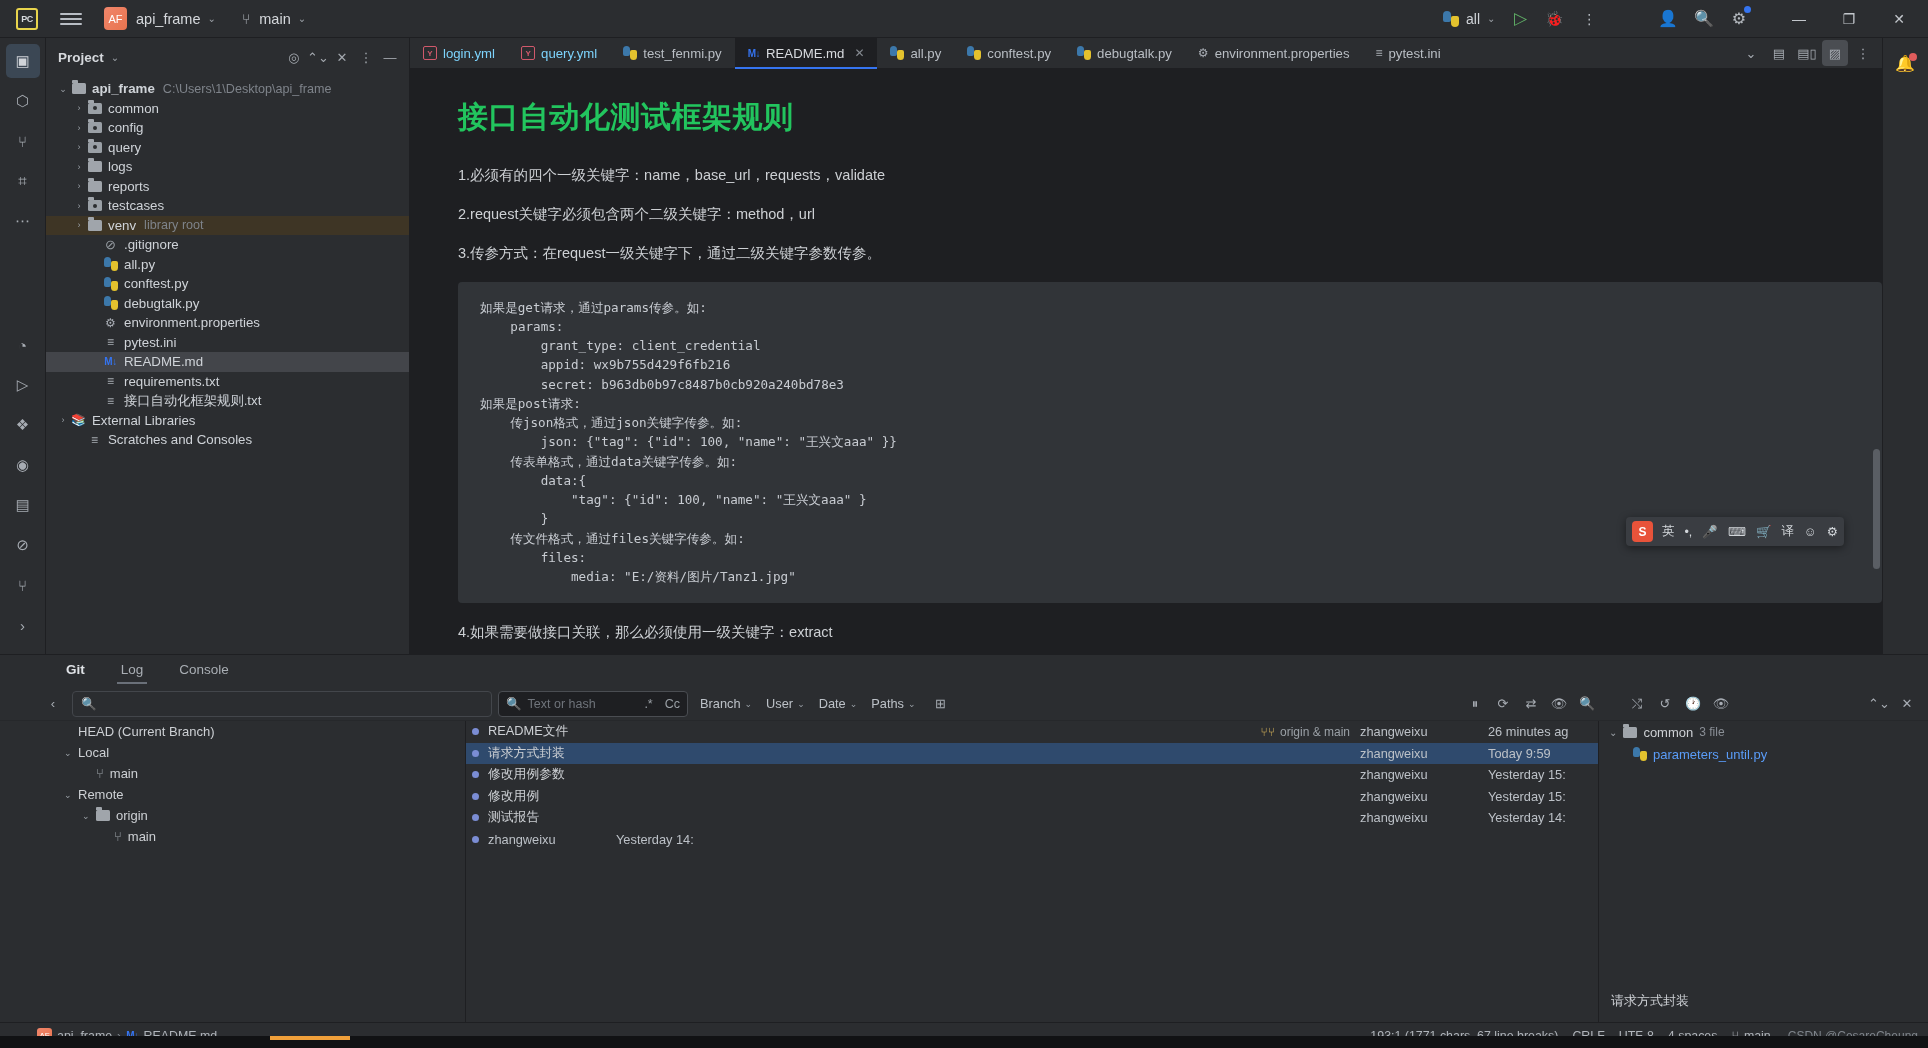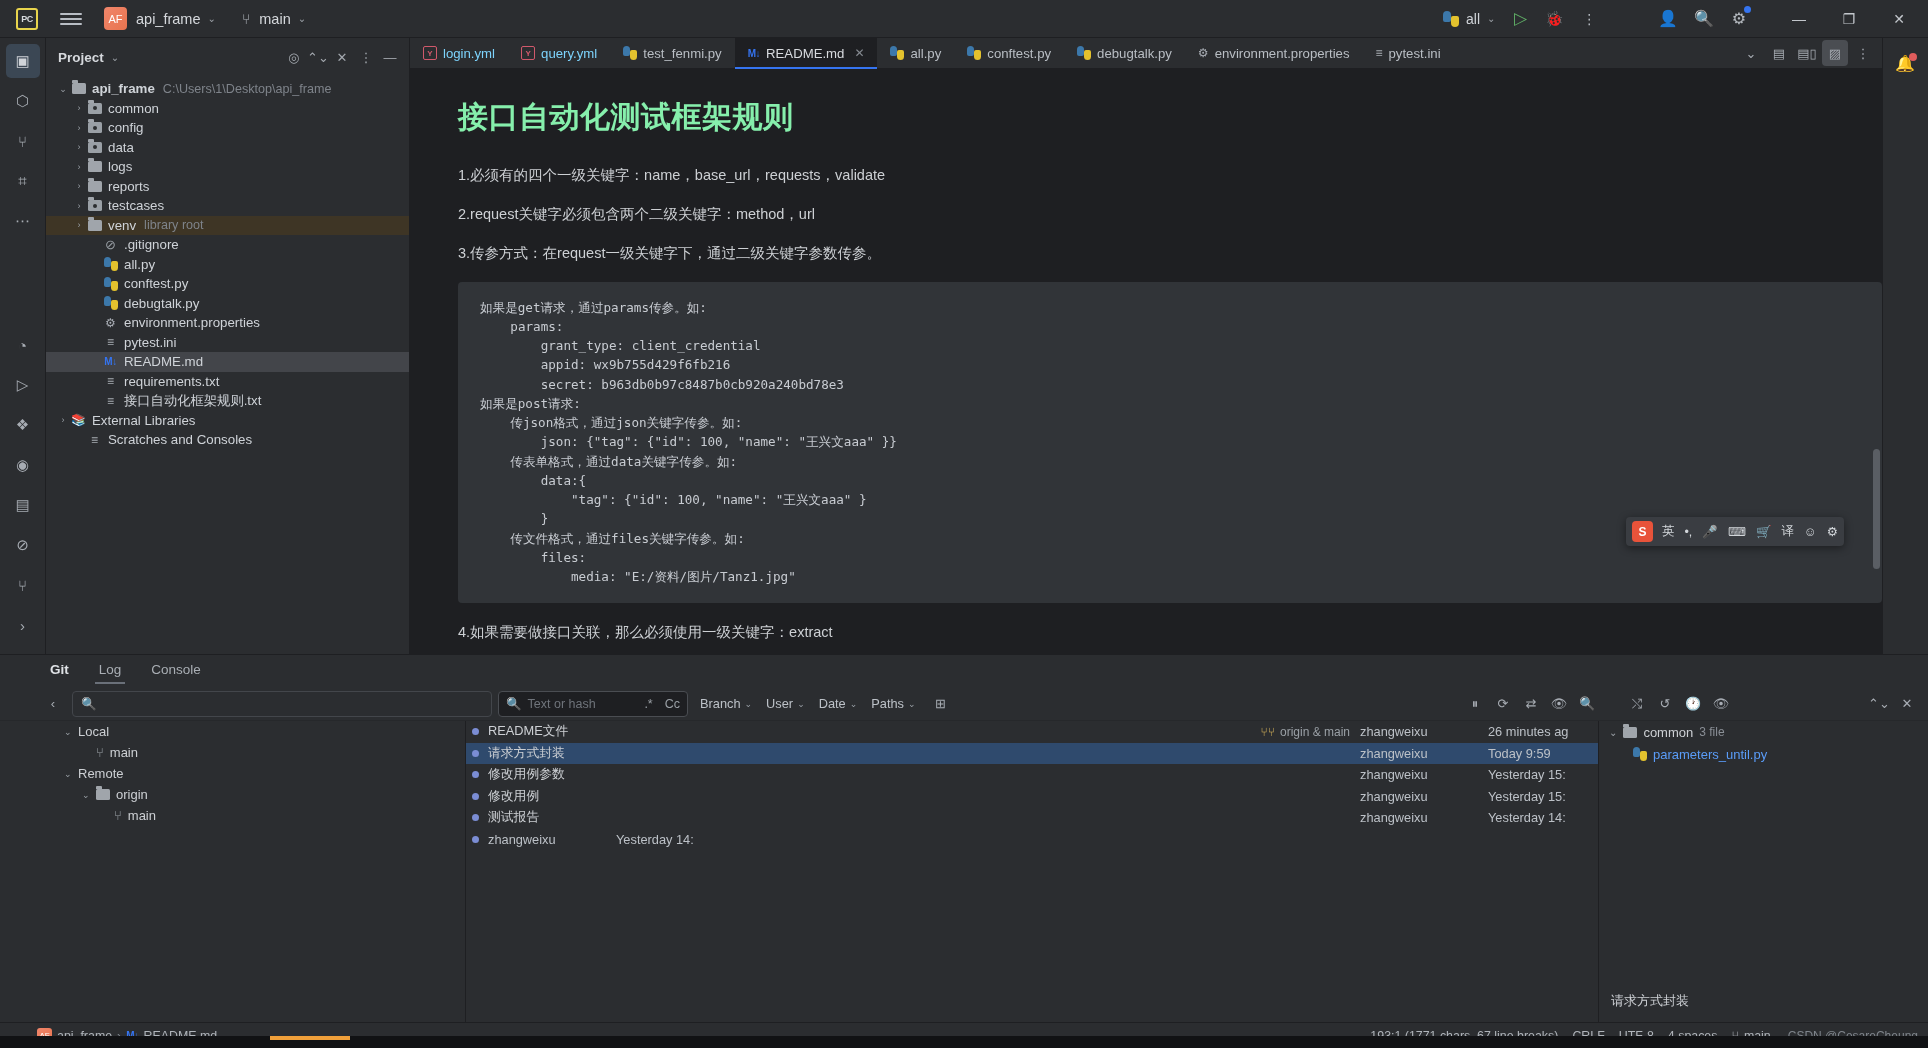--- a/index.html
+++ b/index.html
@@ -123,21 +123,21 @@
   }
   .tab-name.link { color: #7dd3fc; }
   .tab-close { margin-left: 4px; color:#868b92; font-size:12px; }
   .tabbar-right { margin-left:auto; display:flex; align-items:center; padding-right:6px; gap:2px;}
   .tbr-btn{width:26px;height:26px;display:flex;align-items:center;justify-content:center;color:#a7acb3;font-size:13px;border-radius:4px;cursor:pointer;}
   .tbr-btn.on{background:#4a4d52;}
 
   .editor-scroll { flex: 1 1 auto; position: relative; overflow: hidden; background: #1e1f22; }
   .md-view { padding: 28px 0 0 0; }
   .md-inner { padding: 0 60px 0 48px; max-width: 1100px; }
-  h1.md-h1 { font-size: 30px; color: #86efac; font-weight: bold; margin-bottom: 26px; letter-spacing: 0.5px;}
+  h1.md-h1 { font-size: 30px; color: #22c55e; font-weight: bold; margin-bottom: 26px; letter-spacing: 0.5px;}
   p.md-p { font-size: 14.5px; color: #cdd0d4; margin: 16px 0; line-height: 1.6; }
   pre.md-code {
     background: #313438; border-radius: 4px; padding: 16px 22px;
     font-family: "DejaVu Sans Mono", "Liberation Mono", monospace;
     font-size: 12.6px; line-height: 1.53; color: #c8ccd2; white-space: pre;
     margin: 14px 0 18px 0; overflow: hidden;
   }
   .code-wide { margin-right: -36px; }
   .md-scroll-thumb {
     position: absolute; right: 2px; top: 380px; width: 7px; height: 120px;
@@ -159,21 +159,21 @@
     display: flex; flex-direction: column; align-items: center; padding-top: 8px;
   }
   .bell { position: relative; color:#b4b9bf; font-size:16px; }
   .bell::after{content:"";position:absolute;top:-1px;right:-2px;width:8px;height:8px;border-radius:50%;background:#e05c5c;}
 
   
   .bottom-panel {
     height: 368px; flex: 0 0 368px; background: #2b2d30; display: flex; flex-direction: column;
     border-top: 1px solid #1e1f22;
   }
-  .bp-tabs { height: 32px; flex:0 0 32px; display:flex; align-items:center; padding-left: 46px; gap: 22px; }
+  .bp-tabs { height: 32px; flex:0 0 32px; display:flex; align-items:center; padding-left: 62px; gap: 28px; }
   .bp-tab { font-size:13.5px; color:#a9aeb4; cursor:pointer; padding: 4px 4px 7px 4px; position:relative;}
   .bp-tab.active { color:#dfe2e6; font-weight:bold;}
   .bp-tab.sel-underline::after{content:"";position:absolute;left:0;right:0;bottom:0;height:2px;background:#6a7079;}
   .bp-toolbar {
     height: 34px; flex: 0 0 34px; display: flex; align-items: center; gap: 6px; padding: 0 8px 0 40px;
     border-bottom: 1px solid #26282b;
   }
   .mini-btn { width:26px;height:26px;display:flex;align-items:center;justify-content:center;color:#a7acb3;font-size:13px;border-radius:4px;cursor:pointer;}
   .search-field {
     height: 26px; flex: 1 1 auto; background: #2b2d30; border: 1px solid #43464b; border-radius: 4px;
@@ -368,21 +368,21 @@
               <span class="folder src"></span>
             </span>
     <span class="nm">config</span>
 
   </div>
           <div class="node" style="padding-left:26px">
     <span class="arrow">›</span>
     <span class="ic">
               <span class="folder src"></span>
             </span>
-    <span class="nm">data</span>
+    <span class="nm">query</span>
 
   </div>
           <div class="node" style="padding-left:26px">
     <span class="arrow">›</span>
     <span class="ic">
               <span class="folder"></span>
             </span>
     <span class="nm">logs</span>
 
   </div>
@@ -705,20 +705,24 @@
           </div>
           <div class="mini-btn">
             <span>✕</span>
           </div>
         </div>
     </div>
 
     <div class="bp-content">
       <div class="bp-left" id="branch-list">
           <div class="branch-row" style="padding-left:64px">
+    <span style="width:14px;font-size:9px;color:#9aa0a6"></span>
+    <span>HEAD (Current Branch)</span>
+          </div>
+          <div class="branch-row" style="padding-left:64px">
     <span style="width:14px;font-size:9px;color:#9aa0a6">⌄</span>
     <span>Local</span>
           </div>
           <div class="branch-row" style="padding-left:82px">
     <span style="width:14px;font-size:9px;color:#9aa0a6"></span>
     <span style="color:#9aa0a6;margin-right:6px">⑂</span>
             <span>main</span>
           </div>
           <div class="branch-row" style="padding-left:64px">
     <span style="width:14px;font-size:9px;color:#9aa0a6">⌄</span>

